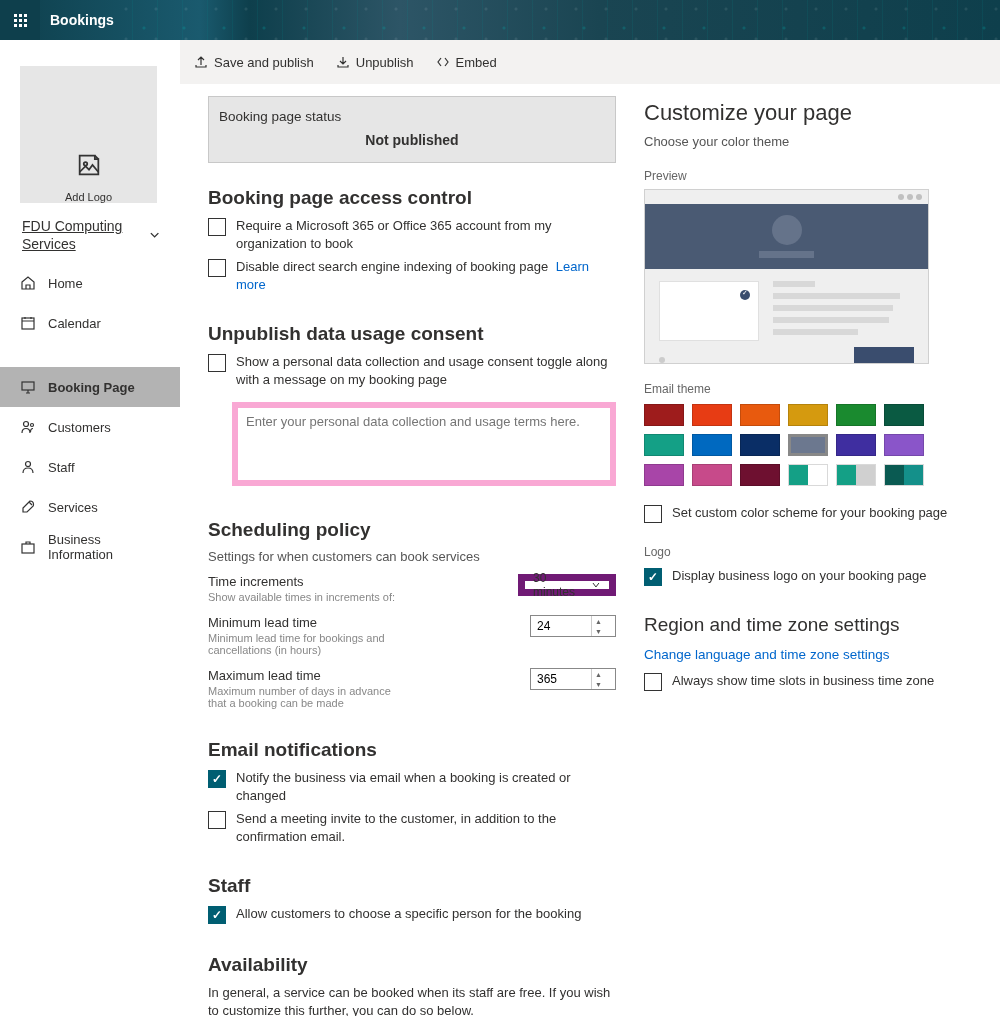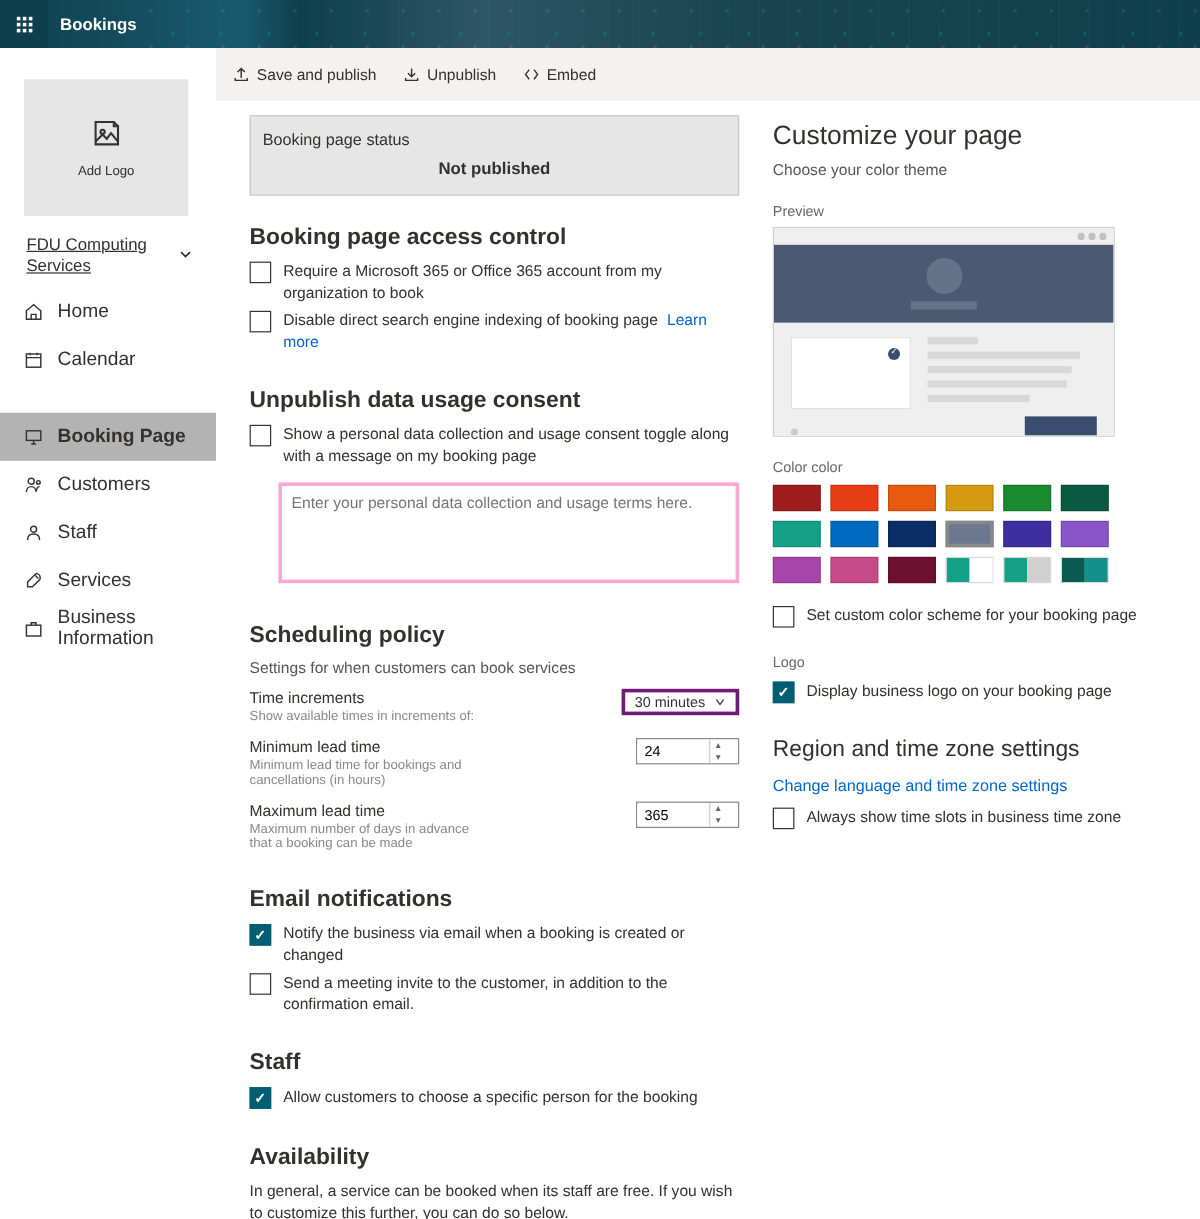--- a/index.html
+++ b/index.html
@@ -44,26 +44,26 @@
 .app-name { font-weight: 600; margin-left: 10px; z-index: 1; }
 
 .layout { display: flex; }
 .sidebar {
   width: 180px;
   flex-shrink: 0;
   padding-top: 26px;
 }
 .logo-box {
   margin: 0 8px 0 20px;
-  width: 137px; height: 114px;
+  width: 137px; height: 137px;
   background: #e6e6e6;
   display: flex;
   flex-direction: column;
   align-items: center;
-  justify-content: center;
+  justify-content: flex-end;
   cursor: pointer;
 }
 .logo-box svg { width: 28px; height: 28px; }
 .logo-box .txt { font-size: 11px; margin-top: 12px; }
 
 .org-name {
   padding: 14px 20px 10px 22px;
   font-size: 14px;
   line-height: 1.3;
   display: flex;
@@ -74,21 +74,21 @@
 }
 .org-name svg { width: 14px; height: 14px; }
 
 .nav-list { }
 .nav-item {
   height: 40px;
   display: flex;
   align-items: center;
   padding: 0 20px;
   cursor: pointer;
-  font-size: 16px;
+  font-size: 13px;
 }
 .nav-item.active { background: #b3b3b3; font-weight: 600; margin-top: 24px; }
 .nav-item svg { width: 16px; height: 16px; margin-right: 12px; flex-shrink: 0; }
 
 .main {
   flex: 1;
   background: #fff;
   min-height: 100px;
 }
 .toolbar {
@@ -144,42 +144,42 @@
   background: #fff;
   cursor: pointer;
 }
 .cb-row .cb.checked { background: #005e72; border-color: #005e72; }
 .cb-row .cb.checked::after { content: '✓'; color: #fff; font-size: 12px; font-weight: bold; }
 .cb-row a.learn-more { color: #0066cc; text-decoration: none; margin-left: 4px; }
 
 .textarea {
   width: 100%;
   height: 84px;
-  border: 3px solid #f9a8d4;
+  border: 6px solid #f9a8d4;
   padding: 6px 8px;
   font-family: inherit;
   font-size: 13px;
   resize: none;
   margin-top: 8px;
   margin-left: 24px;
   width: calc(100% - 24px);
 }
 
 .section { margin-bottom: 30px; }
 
 .field-row {
   display: flex;
   justify-content: space-between;
   align-items: flex-start;
   margin-bottom: 12px;
 }
 .field-label { font-size: 13px; }
 .field-label .hint { color: #888; font-size: 11px; display: block; margin-top: 2px; max-width: 200px; }
 .dropdown {
-  border: 3px solid #701a75;
+  border: 7px solid #701a75;
   padding: 2px 8px;
   font-size: 12px;
   width: 98px;
   height: 22px;
   display: flex;
   justify-content: space-between;
   align-items: center;
   cursor: pointer;
 }
 .dropdown svg { width: 10px; height: 10px; }
@@ -514,21 +514,21 @@
                 <span></span>
                 <span></span>
                 <span></span>
               </div>
           </div>
           <div class="pv-footer" style="background:#efefef">
               <div class="pv-dot"></div>
               <div class="pv-btn"></div>
             </div>
         </div>
-        <div class="swatch-label">Color color</div>
+        <div class="swatch-label">Email theme</div>
         <div class="swatch-grid" id="swatches">
             <div class="swatch" style="background: rgb(158, 28, 28);"></div>
             <div class="swatch" style="background: rgb(231, 60, 20);"></div>
             <div class="swatch" style="background: rgb(232, 90, 14);"></div>
             <div class="swatch" style="background: rgb(213, 154, 15);"></div>
             <div class="swatch" style="background: rgb(26, 138, 47);"></div>
             <div class="swatch" style="background: rgb(10, 90, 66);"></div>
             <div class="swatch" style="background: rgb(20, 160, 134);"></div>
             <div class="swatch" style="background: rgb(0, 105, 192);"></div>
             <div class="swatch" style="background: rgb(10, 46, 102);"></div>

